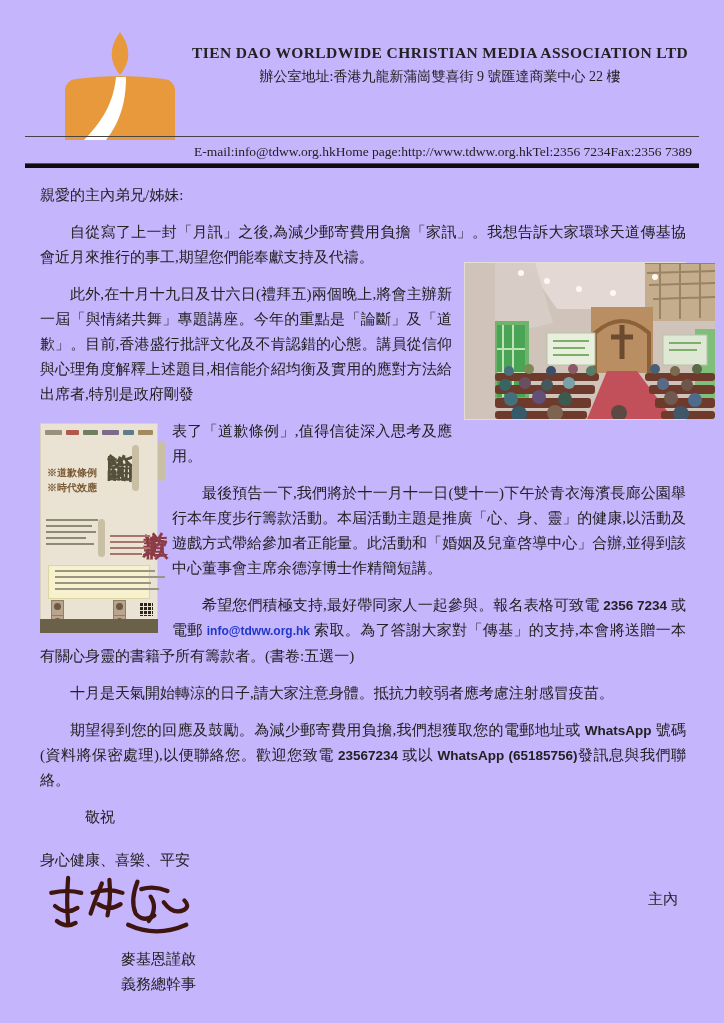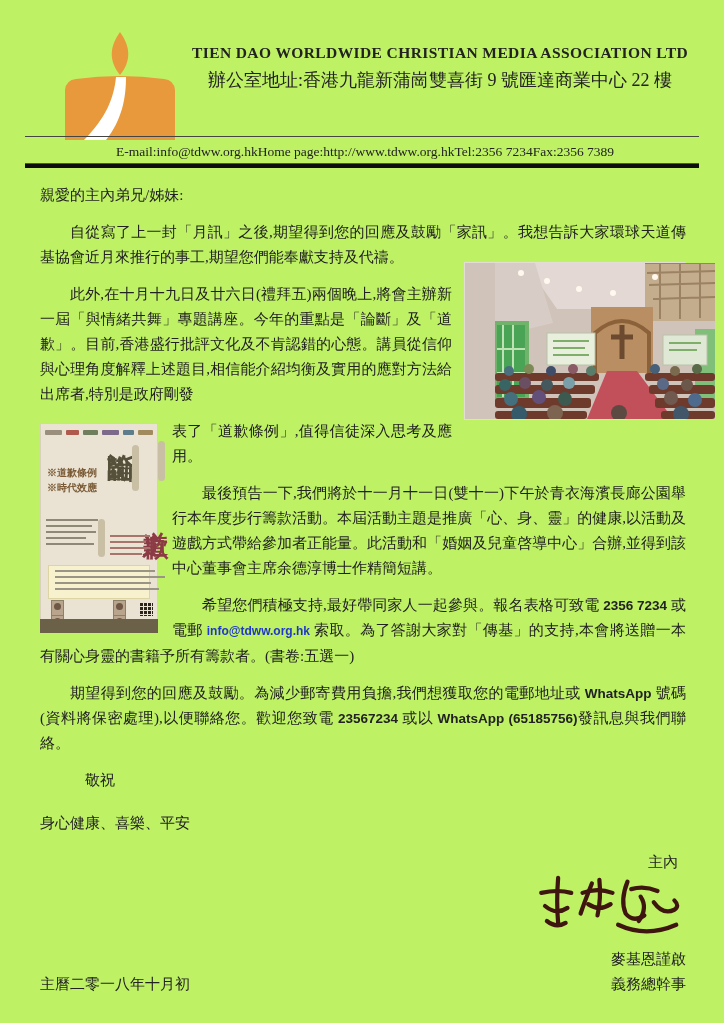--- a/index.html
+++ b/index.html
@@ -1,31 +1,31 @@
 <!DOCTYPE html>
 <html><head>
 <meta charset="utf-8">
 <style>
   html,body{margin:0;padding:0;background:#8a8a8a;}
   .page{
     position:relative;width:724px;height:1023px;margin:0 auto;
-    background:#bef264;overflow:hidden;
+    background:#c4b5fd;overflow:hidden;
     font-family:"Liberation Serif","DejaVu Serif",serif;
     color:#222;
   }
   
   .logo{position:absolute;left:62px;top:30px;width:116px;height:112px;}
   .head-text{position:absolute;left:185px;top:44px;width:510px;text-align:center;}
   .org-en{font-size:15.5px;letter-spacing:0.4px;font-weight:bold;white-space:nowrap;}
   .org-zh{font-size:18px;font-weight:bold;letter-spacing:14px;margin-top:7px;white-space:nowrap;}
-  .org-addr{font-size:18px;margin-top:6px;white-space:nowrap;}
+  .org-addr{font-size:14px;margin-top:6px;white-space:nowrap;}
   .rule-thin{position:absolute;left:25px;right:25px;top:136px;height:0;border-top:1.6px solid #444;}
   .contact-row{
     position:absolute;left:38px;right:32px;top:142px;height:20px;
-    display:flex;justify-content:center;align-items:center;
+    display:flex;justify-content:flex-end;align-items:center;
     font-size:13.5px;white-space:nowrap;
   }
   .rule-thick{position:absolute;left:25px;right:25px;top:163px;height:4px;background:#0d0d0d;border-top:1px solid #555;}
 
   
   .letter{position:absolute;left:40px;right:38px;top:183px;font-size:15px;line-height:25px;text-align:justify;}
   .para{margin:12px 0;text-indent:2em;}
   .para.noindent{text-indent:0;}
   .salutation{margin:0 0 6px 0;}
 
@@ -92,21 +92,21 @@
     <span>Tel:2356 7234</span>
     <span>Fax:2356 7389</span>
   </div>
 
   <div class="rule-thick"></div>
 
   <main class="letter">
 
     <p class="salutation">親愛的主內弟兄/姊妹:</p>
 
-    <p class="para">自從寫了上一封「月訊」之後,期望得到您的回應及鼓勵「家訊」。我想告訴大家環球天道傳基協會近月來推行的事工,期望您們能奉獻支持及代禱。</p>
+    <p class="para">自從寫了上一封「月訊」之後,為減少郵寄費用負擔「家訊」。我想告訴大家環球天道傳基協會近月來推行的事工,期望您們能奉獻支持及代禱。</p>
 
     <p class="para">
       <span class="photo-float">
         <svg width="220" height="156" viewBox="0 0 220 156" aria-hidden="true">
           <rect width="220" height="156" fill="#cfc3ba"></rect>
           <polygon points="30,0 190,0 160,46 62,46" fill="#e3d8d3"></polygon>
           <polygon points="0,0 40,0 58,60 0,74" fill="#d8cdc6"></polygon>
           <rect x="150" y="0" width="70" height="58" fill="#c4ad8c"></rect>
           <path d="M150 0 L220 0 M152 10 L220 8 M154 22 L220 20 M158 36 L220 34 M165 0 L165 56 M185 0 L185 56 M205 0 L205 55" stroke="#9b8262" stroke-width="2" fill="none"></path>
           <circle cx="52" cy="18" r="3" fill="#fff8ee"></circle>
@@ -219,31 +219,31 @@
           </span>
         <span class="p-qr"></span>
         <span class="p-bar"></span>
       </span><span>表了「道歉條例」,值得信徒深入思考及應用。</span>
     </p>
 
     <p class="para">最後預告一下,我們將於十一月十一日(雙十一)下午於青衣海濱長廊公園舉行本年度步行籌款活動。本屆活動主題是推廣「心、身、靈」的健康,以活動及遊戲方式帶給參加者正能量。此活動和「婚姻及兒童啓導中心」合辦,並得到該中心董事會主席余德淳博士作精簡短講。</p>
 
     <p class="para"><span>希望您們積極支持,最好帶同家人一起參與。報名表格可致電 </span><span class="sansnum">2356 7234</span><span> 或電郵 </span><a class="link" href="#">info@tdww.org.hk</a><span> 索取。為了答謝大家對「傳基」的支持,本會將送贈一本有關心身靈的書籍予所有籌款者。(書卷:五選一)</span></p>
 
+    <p class="para">十月是天氣開始轉涼的日子,請大家注意身體。抵抗力較弱者應考慮注射感冒疫苗。</p>
 
     <p class="para"><span>期望得到您的回應及鼓勵。為減少郵寄費用負擔,我們想獲取您的電郵地址或 </span><span class="sansnum">WhatsApp</span><span> 號碼(資料將保密處理),以便聯絡您。歡迎您致電 </span><span class="sansnum">23567234</span><span> 或以 </span><span class="sansnum">WhatsApp (65185756)</span><span>發訊息與我們聯絡。</span></p>
 
     <p class="para" style="text-indent:3em;margin-bottom:16px;">敬祝</p>
     <p class="para noindent" style="margin-top:18px;">身心健康、喜樂、平安</p>
 
     <p class="para in-lord">主內</p>
   </main>
 
   <div class="footer">
-    <div class="date-line">主曆二零一八年十月初</div>
     <div class="sign-col">
       <svg class="sig-svg" width="150" height="78" viewBox="0 0 160 80" aria-hidden="true">
         <g fill="none" stroke="#3F150F" stroke-width="4.5" stroke-linecap="round" stroke-linejoin="round">
           <path d="M30 10 Q28 36 30 58"></path>
           <path d="M12 26 Q30 22 44 26"></path>
           <path d="M16 40 Q28 50 40 42"></path>
           <path d="M18 56 Q28 64 38 58"></path>
           <path d="M66 16 Q58 36 54 48"></path>
           <path d="M56 26 Q72 20 88 26"></path>
           <path d="M62 38 Q74 46 86 38"></path>

